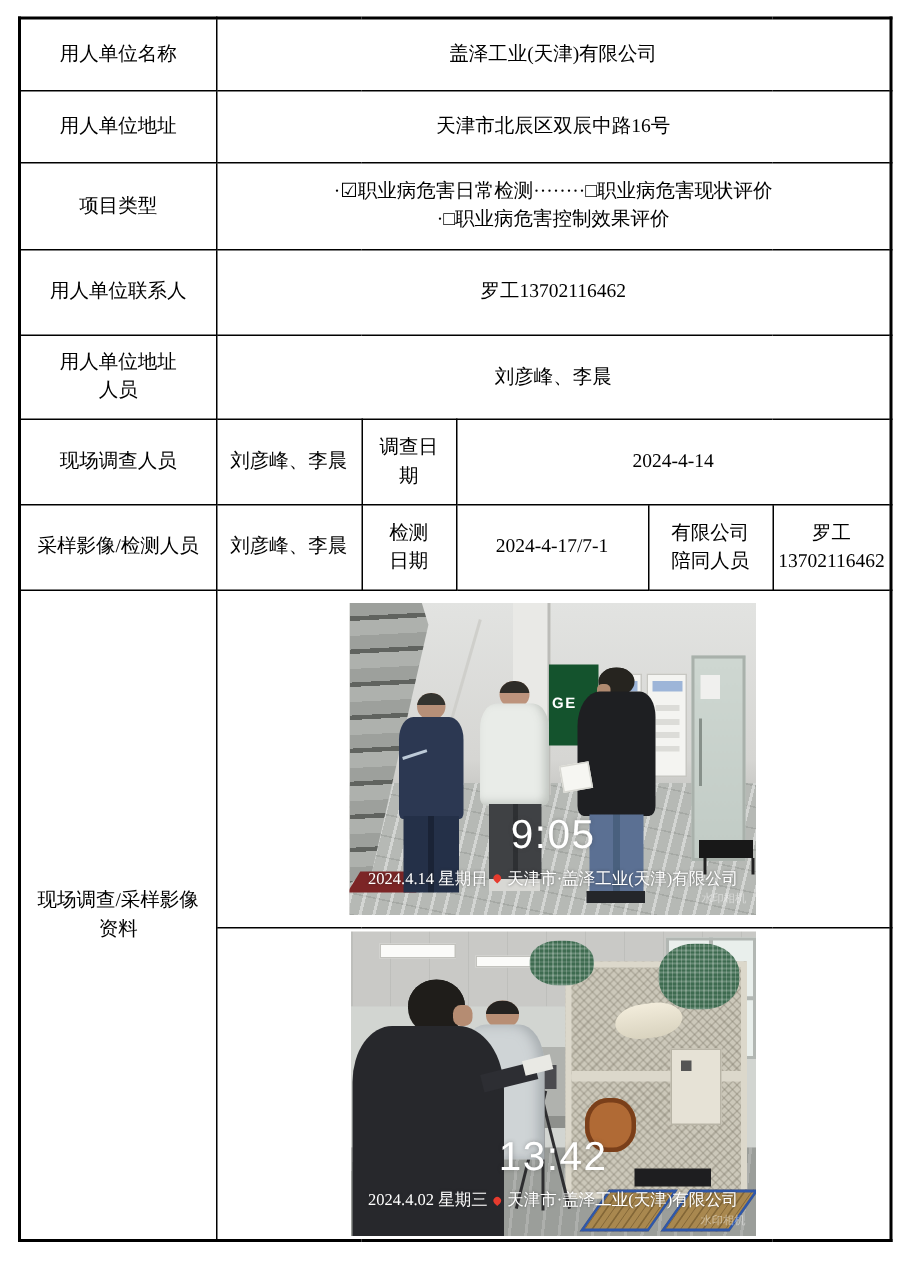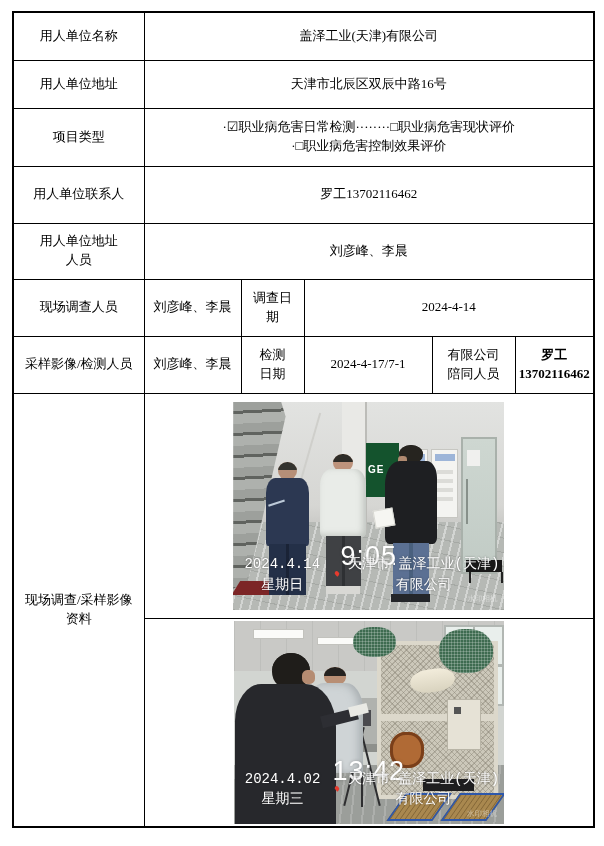--- a/index.html
+++ b/index.html
@@ -8,33 +8,33 @@
 
   table.doc { position:absolute; left:12px; top:11px; width:581px;
     border-collapse:collapse; table-layout:fixed; border:2px solid #000; }
   table.doc td { border:1px solid #000; text-align:center; vertical-align:middle;
     font-size:13px; line-height:1.45; padding:2px; overflow:hidden; }
   td.lbl { font-size:13px; }
   td.left-val { text-align:left; padding-left:9px; font-size:13px; line-height:1.75; }
   td.photo-cell { padding:0; vertical-align:middle; }
   .two-line span { display:block; }
   .sm { font-size:12px; }
-  .xs { font-size:10.5px; line-height:1.5;font-weight:bold; }
+  .xs { font-size:10.5px; line-height:1.5; }
 
   
   .photo { position:relative; margin:0 auto; overflow:hidden; background:#c9c9c6; }
   .photo1 { width:271px; height:208px; }
   .photo2 { width:270px; height:203px; }
   .photo * { position:absolute; }
 
   .time-overlay { left:0; right:0; bottom:16%; text-align:center;
     font-family:"Liberation Sans","DejaVu Sans",sans-serif; font-weight:300;
     font-size:27px; color:#fff; letter-spacing:1px; text-shadow:0 0 3px rgba(60,60,60,.35); z-index:40; }
   .caption-overlay { left:0; right:0; bottom:7%; display:flex; justify-content:center; align-items:center;
-    gap:2px; font-family:Liberation Mono, monospace; font-size:14px; color:#fff;
+    gap:2px; font-family:Liberation Serif, serif; font-size:11px; color:#fff;
     text-shadow:0 0 2px rgba(40,40,40,.6); z-index:40; }
   .caption-overlay span { position:static; }
   .pin { position:static; display:inline-block; width:5px; height:5px; background:#e63b2e;
     border-radius:50% 50% 50% 0; transform:rotate(-45deg); margin:0 2px 2px 2px; }
   .watermark { right:2.5%; bottom:2%; font-family:"Liberation Sans",sans-serif; font-size:7.5px;
     color:rgba(255,255,255,.45); z-index:40; }
 
   
   .p1-wall { inset:0; background:linear-gradient(180deg,#e2e3e1 0%,#d6d6d3 50%,#cbcbc8 58%); }
   .p1-floor { left:0; right:0; top:58%; bottom:0;

